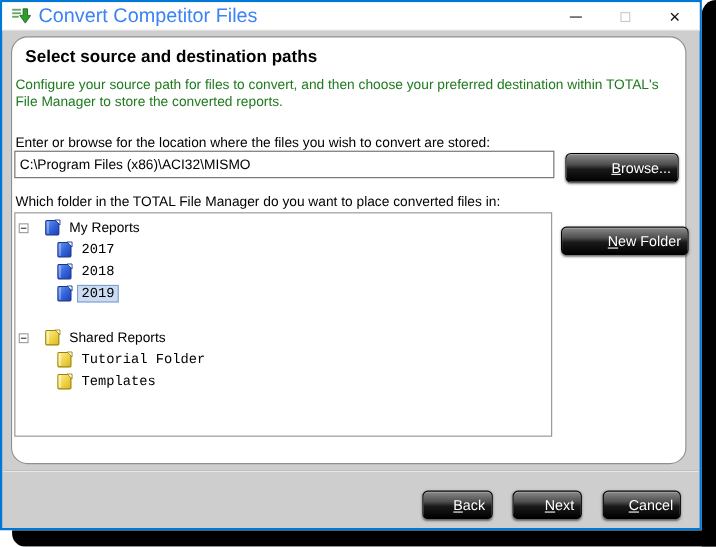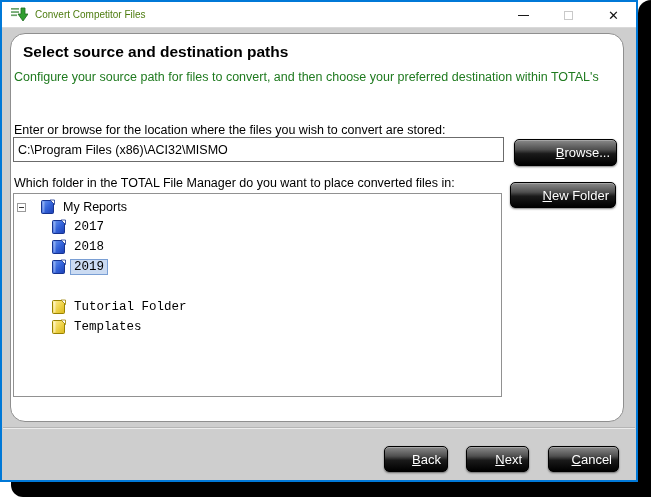--- a/index.html
+++ b/index.html
@@ -9,21 +9,21 @@
   
   .shadow-right{position:absolute;top:0;right:0;width:13px;height:100%;background:#000;border-top-left-radius:13px;}
   .shadow-bottom{position:absolute;left:11px;right:0;bottom:0;height:15px;background:#000;border-bottom-left-radius:12px;}
 
   
   .window{position:absolute;left:0;top:0;width:634px;height:478px;border:2px solid #0078d7;background:#cecece;}
 
   
   .titlebar{position:absolute;left:0;top:0;right:0;height:26px;background:#fff;border-bottom:1px solid #d9d9d9;display:flex;align-items:center;padding-left:9px;box-sizing:border-box;}
   .app-icon{width:17px;height:16px;margin-right:7px;flex:0 0 auto;}
-  .win-title{font-size:10px;color:#4d7c0f;white-space:nowrap;}
+  .win-title{font-size:18px;color:#3b82f6;white-space:nowrap;}
   .win-controls{position:absolute;right:0;top:0;height:26px;display:flex;}
   .winbtn{width:45px;height:26px;display:flex;align-items:center;justify-content:center;background:transparent;}
   .glyph-min{display:block;width:11px;height:1px;background:#1a1a1a;}
   .glyph-max{display:block;width:9px;height:9px;border:1px solid #c9c9c9;box-sizing:border-box;}
   .glyph-close{font-size:13px;color:#111;line-height:1;}
 
   
   .panel{position:absolute;left:8px;top:31px;width:612px;height:387px;background:#fff;border:1px solid #8f8f8f;border-radius:15px;box-sizing:content-box;}
   .page-title{position:absolute;left:12px;top:9px;font-size:15.5px;font-weight:bold;color:#000;white-space:nowrap;}
   .page-desc{position:absolute;left:3px;top:36px;width:596px;font-size:12.5px;line-height:15px;color:#1f7a1f;}
@@ -42,21 +42,21 @@
   .expander{width:9px;height:9px;box-sizing:border-box;border:1px solid #9a9a9a;background:#fff;position:relative;margin-right:15px;flex:0 0 auto;}
   .expander::after{content:"";position:absolute;left:1px;right:1px;top:3px;height:1px;background:#333;}
   .folder-svg{flex:0 0 auto;margin-right:3px;}
   .node-label{border:1px solid transparent;padding:0 3px;white-space:nowrap;}
   .node-label.selected{background:#cbdbf2;border-color:#7a9fd4;}
 
   
   .btn{position:absolute;display:flex;align-items:center;justify-content:flex-end;color:#fff;font-family:"Liberation Sans",sans-serif;font-size:13px;background:linear-gradient(180deg,#8a8a8a 0%,#4f4f4f 38%,#1a1a1a 55%,#000 100%);border:1px solid #000;border-radius:5px;box-shadow:0 1px 2px rgba(0,0,0,.5),inset 0 1px 0 rgba(255,255,255,.25);box-sizing:border-box;cursor:pointer;white-space:nowrap;}
   .btn .u{text-decoration:underline;}
   .btn-browse{left:512px;top:137px;width:103px;height:27px;}
-  .btn-newfolder{left:508px;top:180px;width:106px;height:26px;}
+  .btn-newfolder{left:508px;top:204px;width:116px;height:26px;}
   .btn-back{left:382px;top:444px;width:64px;height:26px;}
   .btn-next{left:464px;top:444px;width:63px;height:26px;}
   .btn-cancel{left:546px;top:444px;width:71px;height:26px;}
 
   .footer-divider{position:absolute;left:1px;right:1px;top:425px;height:1px;border-top:1px solid #b5b5b5;background:#ececec;}
   .hidden-defs{position:absolute;width:0;height:0;}
 </style>
 </head>
 <body>
 
@@ -99,20 +99,21 @@
         <div class="winbtn">
             <span class="glyph-close">✕</span>
           </div>
       </div>
     </div>
 
     <div class="panel">
       <div class="page-title">Select source and destination paths</div>
       <div class="page-desc">
         <span>Configure your source path for files to convert, and then choose your preferred destination within TOTAL's</span><br>
+        <span>File Manager to store the converted reports.</span>
       </div>
 
       <div class="field-label lbl-source">Enter or browse for the location where the files you wish to convert are stored:</div>
       <input class="path-input" type="text" value="C:\Program Files (x86)\ACI32\MISMO" style="">
       <div class="field-label lbl-dest">Which folder in the TOTAL File Manager do you want to place converted files in:</div>
 
       <div class="tree-box">
         <ul class="tree">
           <li class="root">
             <span class="expander"></span>
@@ -141,34 +142,43 @@
           </li>
           <li class="child">
             <svg class="folder-svg" width="15" height="16" viewBox="0 0 15 16">
                 <rect x="0.5" y="1.5" width="12" height="13" rx="1" fill="url(#gradBlue)" stroke="#16338f"></rect>
                 <rect x="1.5" y="2.5" width="2" height="11" fill="rgba(255,255,255,0.3)"></rect>
                 <polygon points="9,1 13.5,1 13.5,5.5" fill="#fff" stroke="#16338f" stroke-width="0.8"></polygon>
               </svg>
             <span class="node-label selected">2019</span>
           </li>
           <li class="spacer"></li>
-          <li class="child">
+          <li class="root">
+            <span class="expander"></span>
             <svg class="folder-svg" width="15" height="16" viewBox="0 0 15 16">
                 <rect x="0.5" y="1.5" width="12" height="13" rx="1" fill="url(#gradYellow)" stroke="#9a8200"></rect>
                 <rect x="1.5" y="2.5" width="2" height="11" fill="rgba(255,255,255,0.45)"></rect>
                 <polygon points="9,1 13.5,1 13.5,5.5" fill="#fff" stroke="#9a8200" stroke-width="0.8"></polygon>
               </svg>
-            <span class="node-label">Tutorial Folder</span>
+            <span class="node-label">Shared Reports</span>
           </li>
           <li class="child">
             <svg class="folder-svg" width="15" height="16" viewBox="0 0 15 16">
                 <rect x="0.5" y="1.5" width="12" height="13" rx="1" fill="url(#gradYellow)" stroke="#9a8200"></rect>
                 <rect x="1.5" y="2.5" width="2" height="11" fill="rgba(255,255,255,0.45)"></rect>
                 <polygon points="9,1 13.5,1 13.5,5.5" fill="#fff" stroke="#9a8200" stroke-width="0.8"></polygon>
               </svg>
+            <span class="node-label">Tutorial Folder</span>
+          </li>
+          <li class="child">
+            <svg class="folder-svg" width="15" height="16" viewBox="0 0 15 16">
+                <rect x="0.5" y="1.5" width="12" height="13" rx="1" fill="url(#gradYellow)" stroke="#9a8200"></rect>
+                <rect x="1.5" y="2.5" width="2" height="11" fill="rgba(255,255,255,0.45)"></rect>
+                <polygon points="9,1 13.5,1 13.5,5.5" fill="#fff" stroke="#9a8200" stroke-width="0.8"></polygon>
+              </svg>
             <span class="node-label">Templates</span>
           </li>
         </ul>
       </div>
     </div>
 
     <button class="btn btn-browse">
         <span><span class="u">B</span><span>rowse...</span></span>
       </button>
     <button class="btn btn-newfolder">

